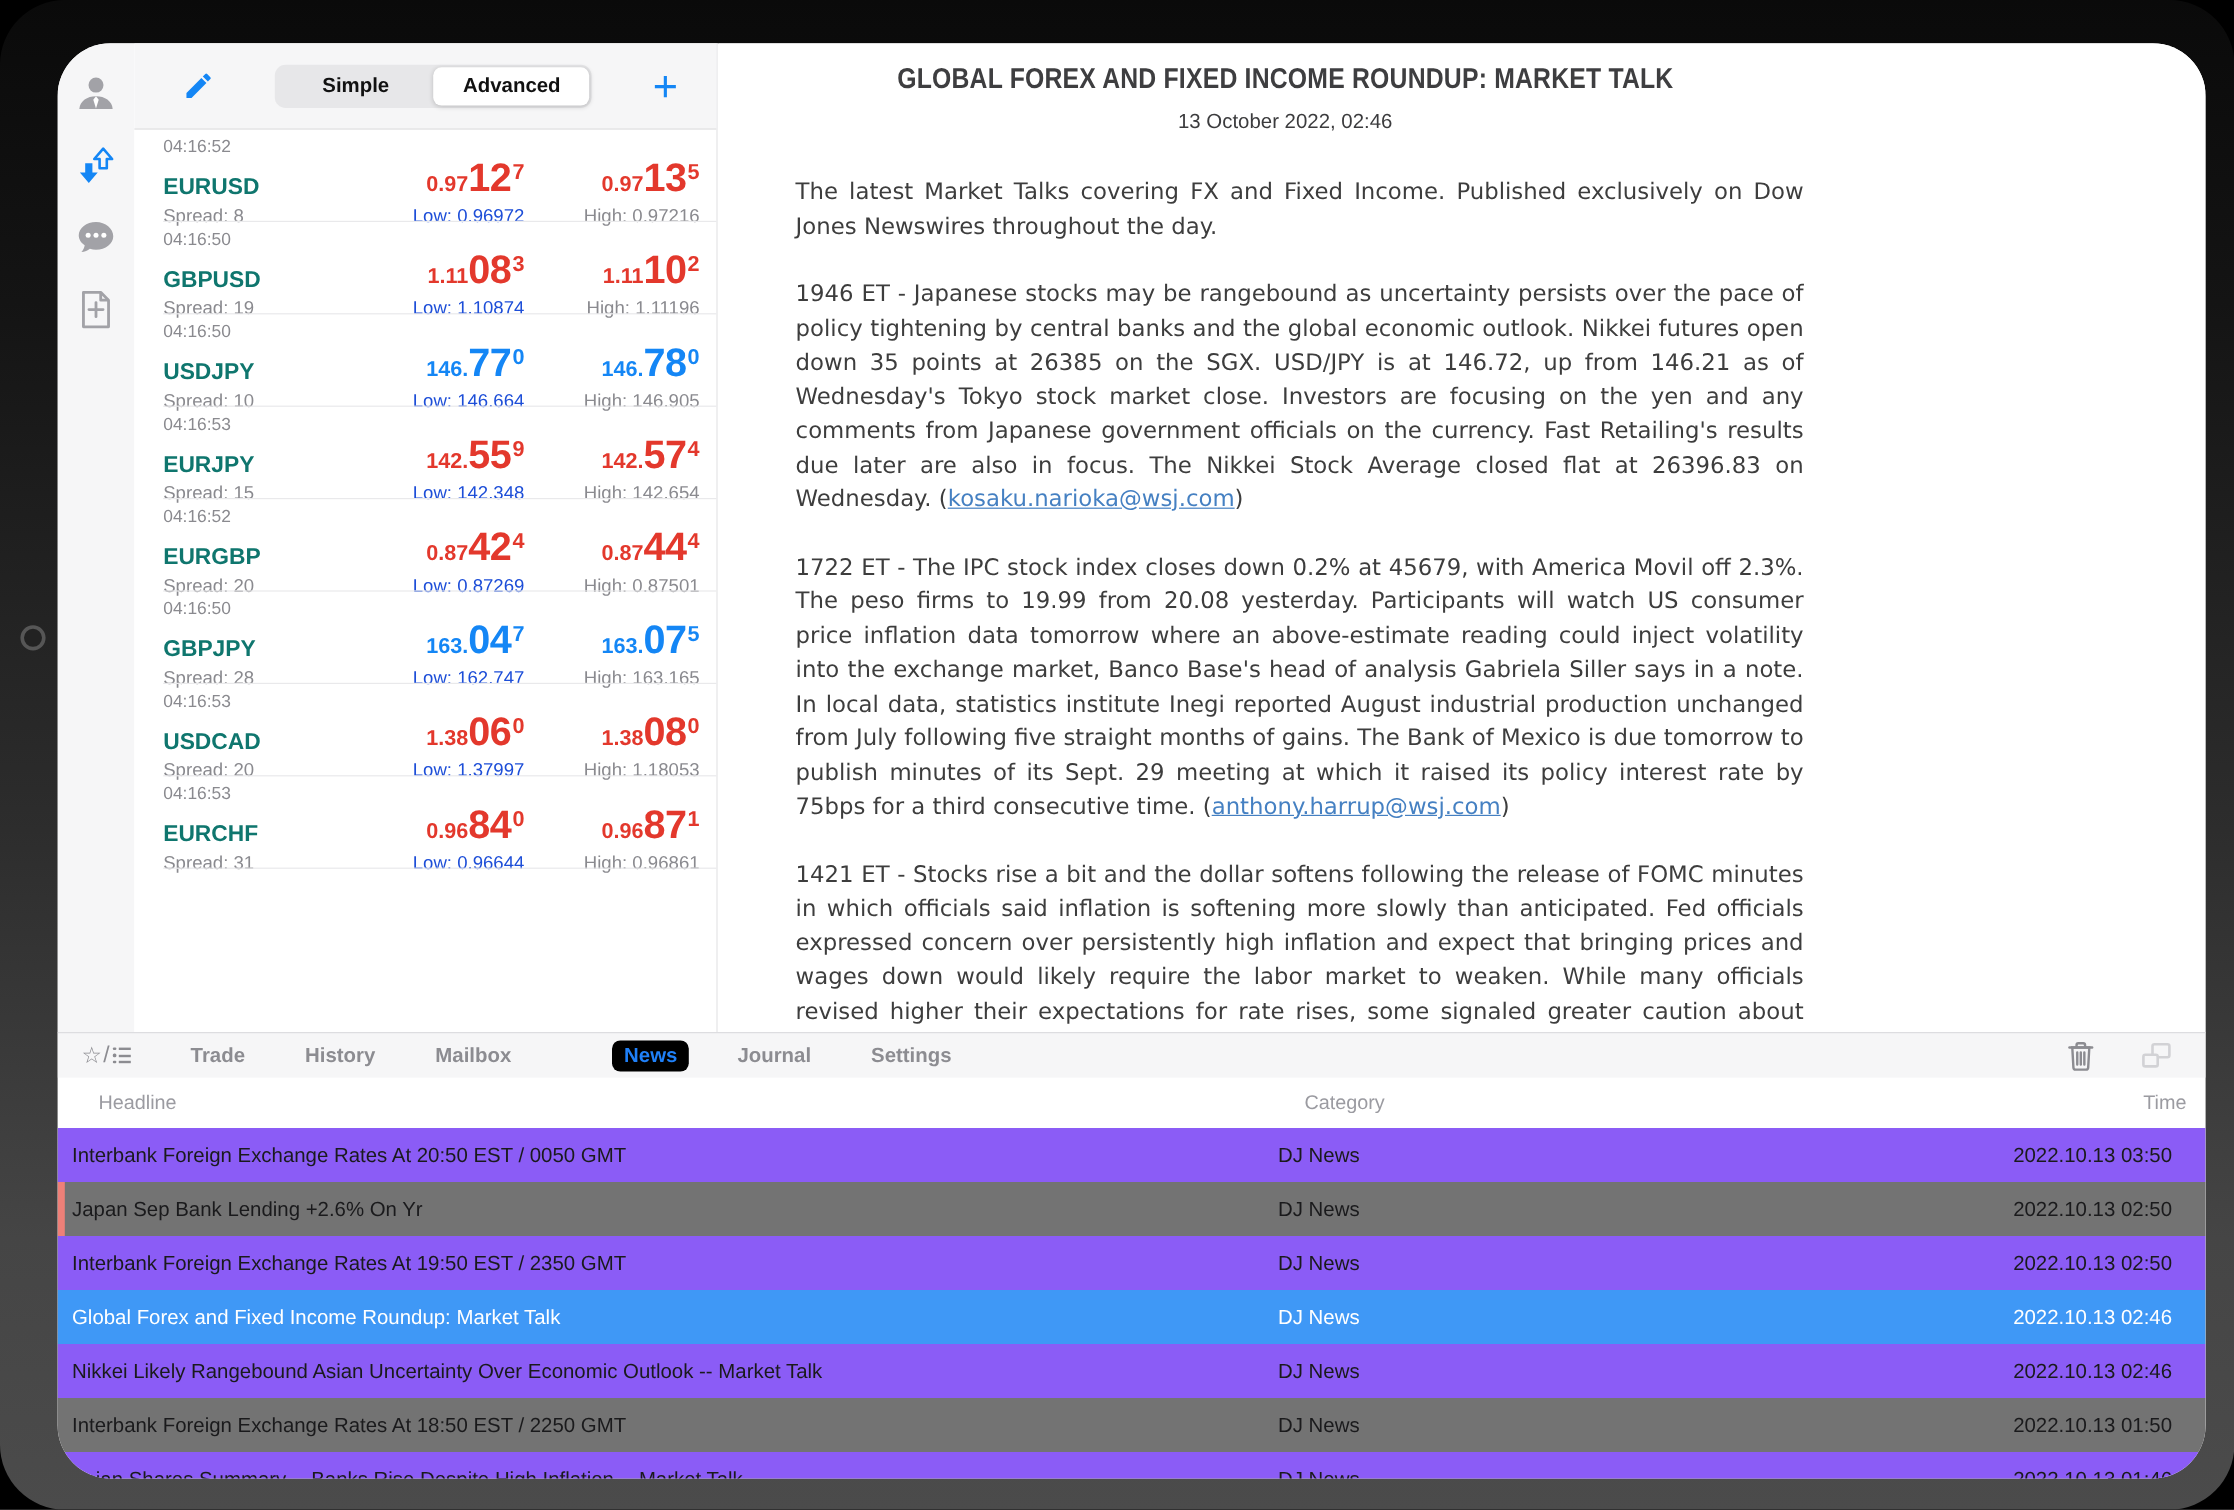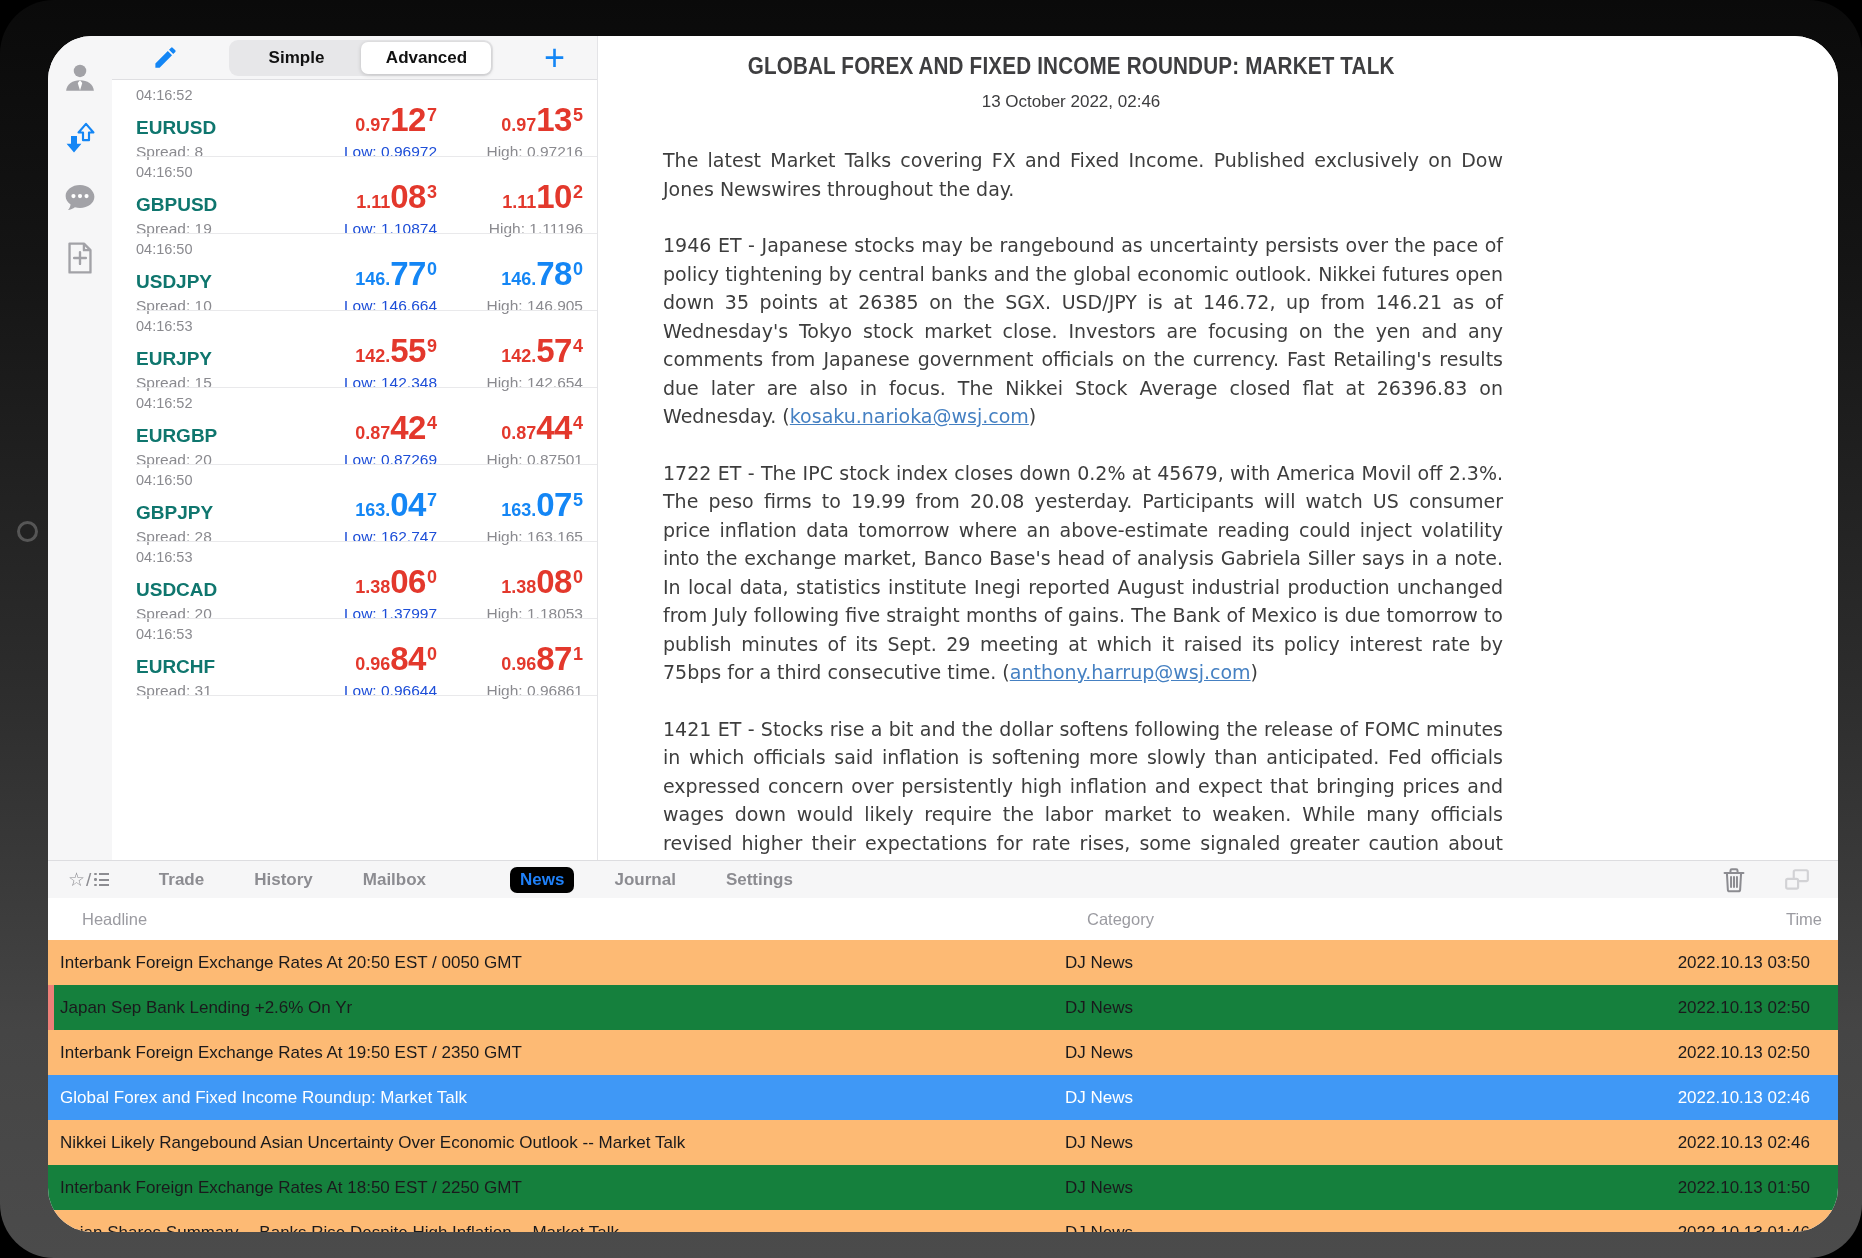--- a/index.html
+++ b/index.html
@@ -12,21 +12,21 @@
   .screen{position:absolute;left:48px;top:36px;width:1790px;height:1196px;background:#fff;
           border-radius:44px;overflow:hidden;}
   
   .main{position:absolute;left:0;top:0;right:0;height:824px;overflow:hidden;}
   .rail{position:absolute;left:0;top:0;width:64px;height:824px;background:#f6f6f7;
         display:flex;flex-direction:column;align-items:center;padding-top:24px;gap:24px;box-sizing:border-box;}
   .rail .ricon{width:36px;height:36px;display:flex;align-items:center;justify-content:center;}
   
   .quotes{position:absolute;left:64px;top:0;width:486px;height:824px;background:#fff;
           border-right:1px solid #e4e4e7;box-sizing:border-box;}
-  .qtopbar{height:44px;background:#f6f6f7;border-bottom:1px solid #dfdfe2;display:flex;
+  .qtopbar{height:72px;background:#f6f6f7;border-bottom:1px solid #dfdfe2;display:flex;
            align-items:center;padding:0 32px 0 40px;box-sizing:border-box;}
   .seg{margin:0 auto;width:264px;height:36px;background:#e7e7e9;border-radius:9px;display:flex;
        align-items:center;padding:2px;box-sizing:border-box;}
   .seg .opt{flex:1;height:32px;display:flex;align-items:center;justify-content:center;
             font-size:17px;font-weight:600;color:#111;border-radius:7px;}
   .seg .opt.sel{background:#fff;box-shadow:0 1px 4px rgba(0,0,0,.18);}
   .plusbtn{color:#1486f5;font-size:36px;font-weight:300;line-height:30px;}
   .qrow{position:relative;height:77px;padding:7px 14px 6px 24px;box-sizing:border-box;
         display:grid;grid-template-columns:1fr 146px 146px;grid-template-rows:19px 1fr 21px;
         grid-template-areas:"time time time" "sym bid ask" "spread low high";}
@@ -65,22 +65,22 @@
   .tab{font-size:17px;font-weight:700;color:#8c8c91;padding:3px 10px;border-radius:7px;}
   .tab.sel{color:#1f80f8;background:#000000;margin-left:44px;}
   .tb-icons{margin-left:auto;display:flex;align-items:center;gap:38px;}
   
   .thead{position:absolute;left:0;top:862px;width:100%;height:42px;display:grid;
          grid-template-columns:1017px 420px 1fr;align-items:center;box-sizing:border-box;}
   .thead .h{font-size:16.5px;color:#9b9ba1;margin-left:22px;}
   .th-headline{padding-left:12px;} .th-time{text-align:right;padding-right:16px;}
   .tbody{position:absolute;left:0;top:904px;right:0;bottom:0;}
   .nrow{position:relative;height:45px;display:grid;grid-template-columns:1017px 420px 1fr;
-        align-items:center;font-size:17px;color:#1a1a1c;background:#fdba74;}
-  .nrow.tint{background:#15803d;}
+        align-items:center;font-size:17px;color:#1a1a1c;background:#8b5cf6;}
+  .nrow.tint{background:#737373;}
   .nrow.sel{background:#3f98f6;color:#fff;}
   .n-headline{padding-left:12px;white-space:nowrap;overflow:hidden;}
   .n-time{text-align:right;padding-right:28px;white-space:nowrap;}
   .marker{position:absolute;left:0;top:0;bottom:0;width:6px;background:#ee8078;}
   svg{display:block;}
 </style>
 </head>
 <body>
 
 <div class="bezel"></div>

